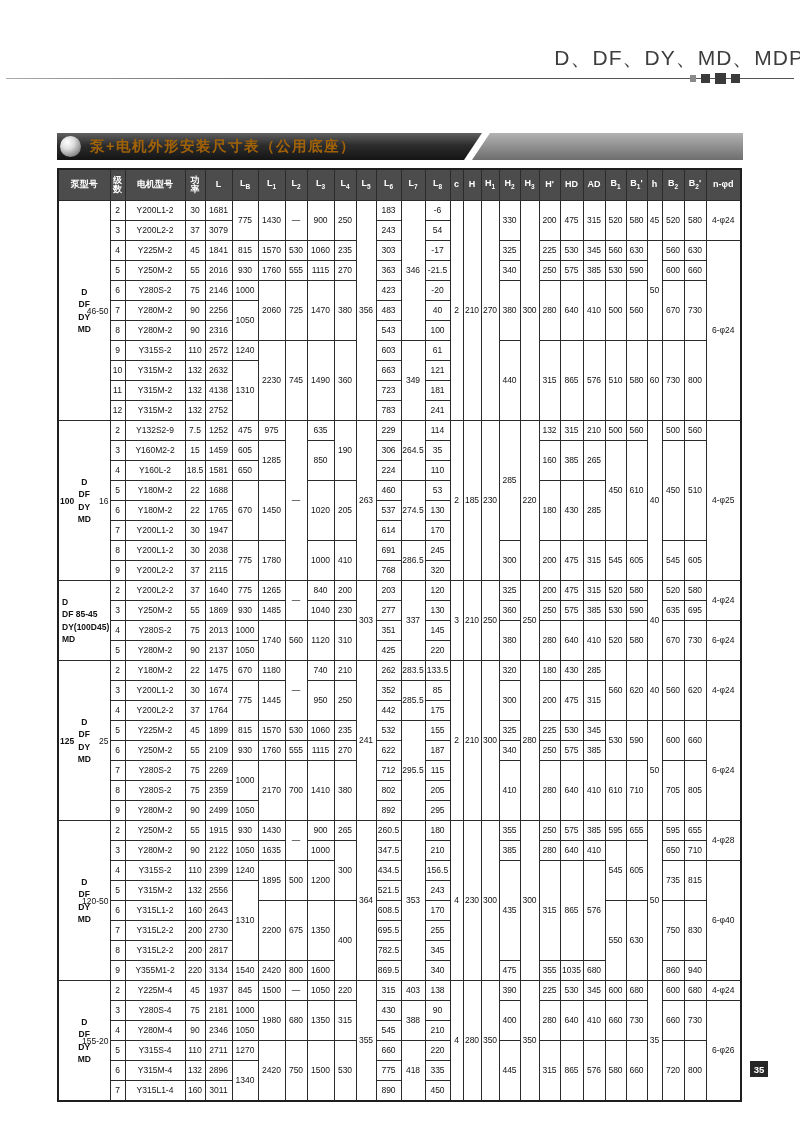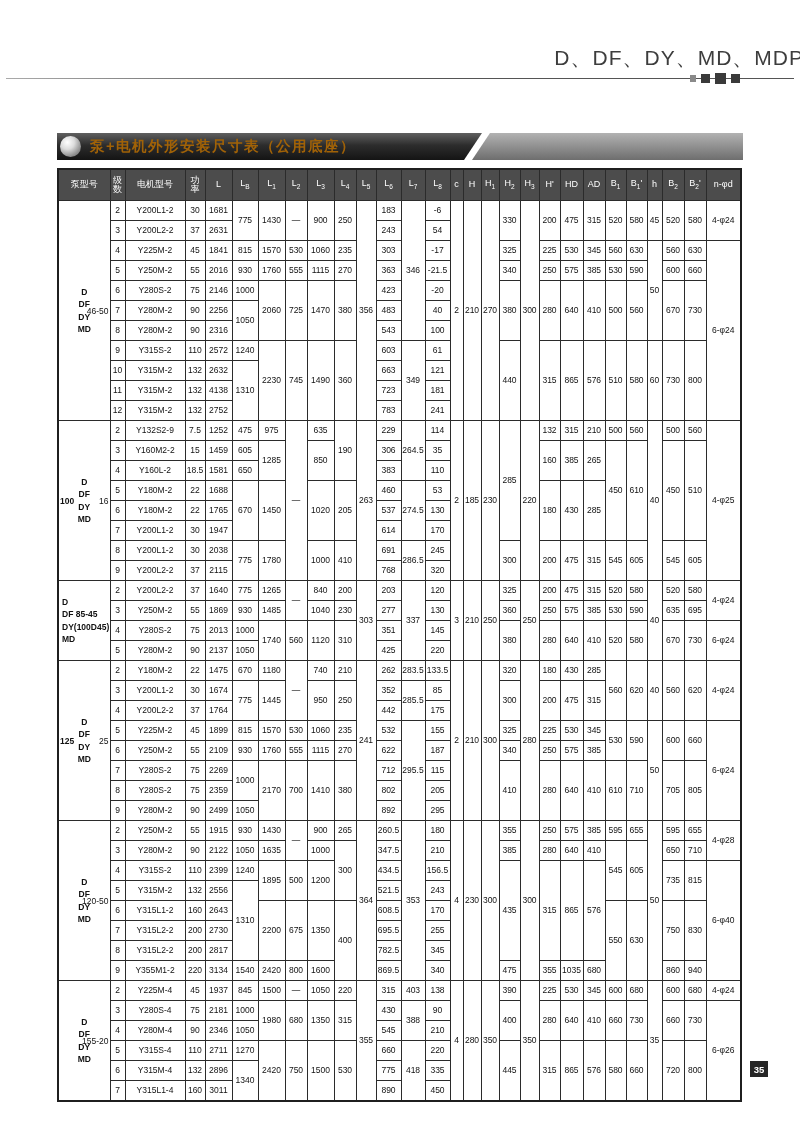--- a/index.html
+++ b/index.html
@@ -21,21 +21,21 @@
   .bar-dark{position:absolute;inset:0;background:linear-gradient(180deg,#606060 0%,#2d2d2d 45%,#141414 100%);
         clip-path:polygon(0 0,425px 0,407px 100%,0 100%);}
   .sphere{position:absolute;left:3px;top:3px;width:21px;height:21px;border-radius:50%;z-index:2;
         background:radial-gradient(circle at 35% 30%,#ffffff,#dcdcdc 35%,#909090 70%,#5c5c5c 100%);}
   .bar-title{position:absolute;left:33px;top:0;line-height:27px;color:#a16207;font-size:14.5px;
         font-weight:bold;letter-spacing:1.5px;z-index:2;white-space:nowrap;}
 
   table.dims{position:absolute;left:57px;top:168px;border-collapse:collapse;table-layout:fixed;
         border:2px solid #1f1f1f;}
   table.dims th,table.dims td{border:1px solid #2b2b2b;text-align:center;padding:0;overflow:hidden;}
-  table.dims thead th{background:#4c4c4c;color:#fff;font-size:9px;font-weight:normal;height:30px;
+  table.dims thead th{background:#4c4c4c;color:#fff;font-size:9px;font-weight:bold;height:30px;
         white-space:pre-line;line-height:1.05;}
   table.dims thead th sub{font-size:6.5px;}
   table.dims tbody td{font-size:8.5px;height:19px;line-height:1;color:#111;white-space:nowrap;}
   table.dims tbody tr{height:19px;}
   td.glabel{font-weight:bold;font-size:9px;position:relative;background:#fff;}
   .gl-lines div{line-height:12.5px;white-space:nowrap;}
   .gl-lines.left{text-align:left;padding-left:3px;}
   .gl-left{position:absolute;left:1px;top:50%;transform:translateY(-50%);font-size:8.5px;font-weight:bold;}
   .gl-right{position:absolute;right:1px;top:50%;transform:translateY(-50%);font-size:8.5px;font-weight:normal;}
 
@@ -164,21 +164,21 @@
           <td rowspan="2">580</td>
           <td rowspan="2">45</td>
           <td rowspan="2">520</td>
           <td rowspan="2">580</td>
           <td rowspan="2">4-φ24</td>
         </tr>
         <tr>
           <td>3</td>
           <td>Y200L2-2</td>
           <td>37</td>
-          <td>2631</td>
+          <td>3079</td>
           <td>243</td>
           <td>54</td>
         </tr>
         <tr>
           <td>4</td>
           <td>Y225M-2</td>
           <td>45</td>
           <td>1841</td>
           <td>815</td>
           <td>1570</td>
@@ -361,21 +361,21 @@
           <td rowspan="5">610</td>
           <td rowspan="5">450</td>
           <td rowspan="5">510</td>
         </tr>
         <tr>
           <td>4</td>
           <td>Y160L-2</td>
           <td>18.5</td>
           <td>1581</td>
           <td>650</td>
-          <td>383</td>
+          <td>224</td>
           <td>110</td>
         </tr>
         <tr>
           <td>5</td>
           <td>Y180M-2</td>
           <td>22</td>
           <td>1688</td>
           <td rowspan="3">670</td>
           <td rowspan="3">1450</td>
           <td rowspan="3">1020</td>

